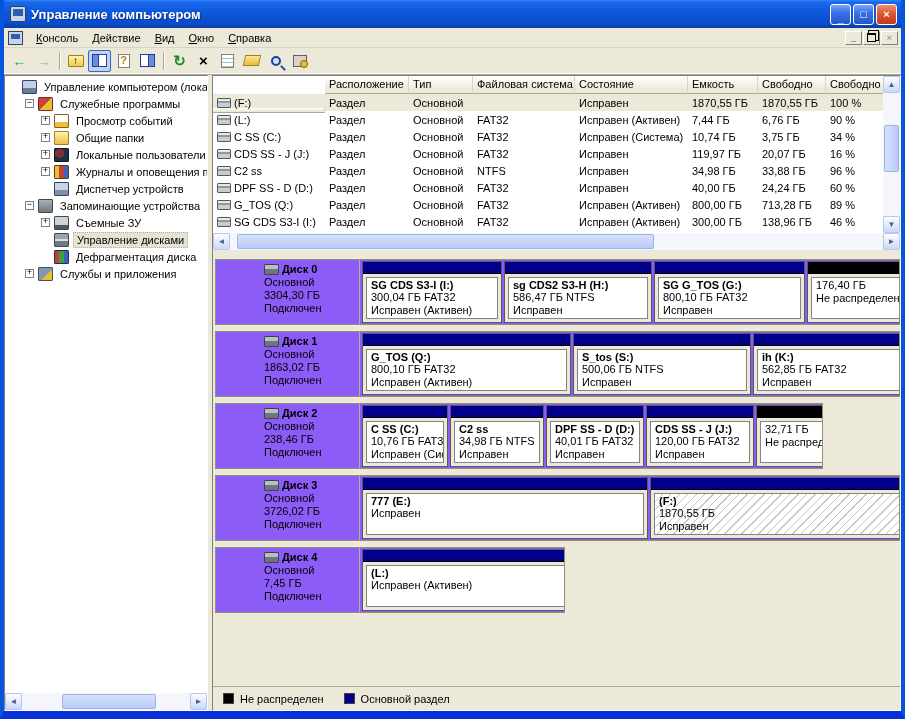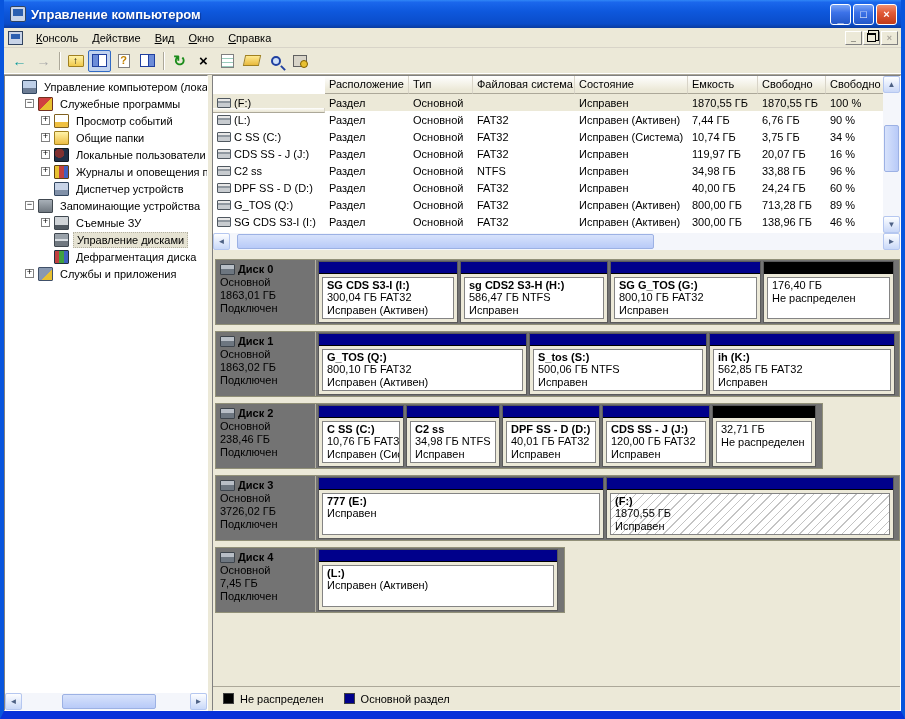--- a/index.html
+++ b/index.html
@@ -107,21 +107,21 @@
   .sb-btn { width:17px; height:17px; flex:0 0 17px; border-radius:2px; border:1px solid #B5C7F0;
             background:linear-gradient(180deg,#FDFEFF,#C9D8F8); color:#4D6185; font-size:8px;
             display:flex; align-items:center; justify-content:center; }
   .sb-track { flex:1; position:relative; background:#F4F6FB; }
   .sb-thumb { position:absolute; border-radius:2px; border:1px solid #9CB1E4; background:linear-gradient(90deg,#D7E2FB,#B8CAF8); }
   .sb-v .sb-thumb { left:1px; right:1px; }
   .sb-h .sb-thumb { top:1px; bottom:1px; background:linear-gradient(180deg,#D7E2FB,#B8CAF8); }
 
   
   .disk-area { flex:1; background:#ECE9D8; position:relative; overflow:hidden; padding:7px 0 0 2px; }
-  .disk-group { display:flex; border:1px solid #919078; background:#737373; margin:0 4px 6px 0; height:66px; }
+  .disk-group { display:flex; border:1px solid #919078; background:#8b5cf6; margin:0 4px 6px 0; height:66px;padding-left:44px; }
   .disk-label { width:100px; flex:0 0 100px; border-right:1px solid #B5B2A3; padding:3px 4px; overflow:hidden; }
   .disk-title { font-weight:bold; display:flex; align-items:center; gap:3px; margin-bottom:1px; }
   .disk-icon { width:15px; height:11px; flex:0 0 15px; background:linear-gradient(180deg,#B8BEC6 45%,#6d7680 45%); border:1px solid #3c434b; border-radius:1px; }
   .disk-line { line-height:13px; white-space:nowrap; }
   .parts { flex:1; display:flex; gap:2px; padding:1px 2px; overflow:hidden; }
   .part { flex:0 0 auto; border:1px solid #5A5A5A; display:flex; flex-direction:column; overflow:hidden; background:#ECE9D8; }
   .part-strip { height:12px; flex:0 0 12px; border-bottom:1px solid #000; }
   .part-body { flex:1; margin:3px; border:1px solid #848484; background:#fff; padding:1px 4px; overflow:hidden; }
   .part.hatched .part-body { background:repeating-linear-gradient(135deg,#fff 0 5px,#c4c4c4 5px 6px); }
   .part-name { font-weight:bold; white-space:nowrap; }
@@ -526,21 +526,21 @@
       </div>
 
       <div class="disk-area" id="disk-area">
         <div class="disk-group" style="width: 685px;">
             <div class="disk-label">
               <div class="disk-title">
                 <span class="disk-icon"></span>
                 <span>Диск 0</span>
               </div>
               <div class="disk-line">Основной</div>
-              <div class="disk-line">1863,01 ГБ</div>
+              <div class="disk-line">3304,30 ГБ</div>
               <div class="disk-line">Подключен</div>
             </div>
             <div class="parts">
               <div class="part" style="width: 140px;">
                 <div class="part-strip" style="background: rgb(0, 0, 139);"></div>
                 <div class="part-body">
                   <div class="part-name">SG CDS S3-I  (I:)</div>
                   <div class="part-line">300,04 ГБ FAT32</div>
                   <div class="part-line">Исправен (Активен)</div>
                 </div>

